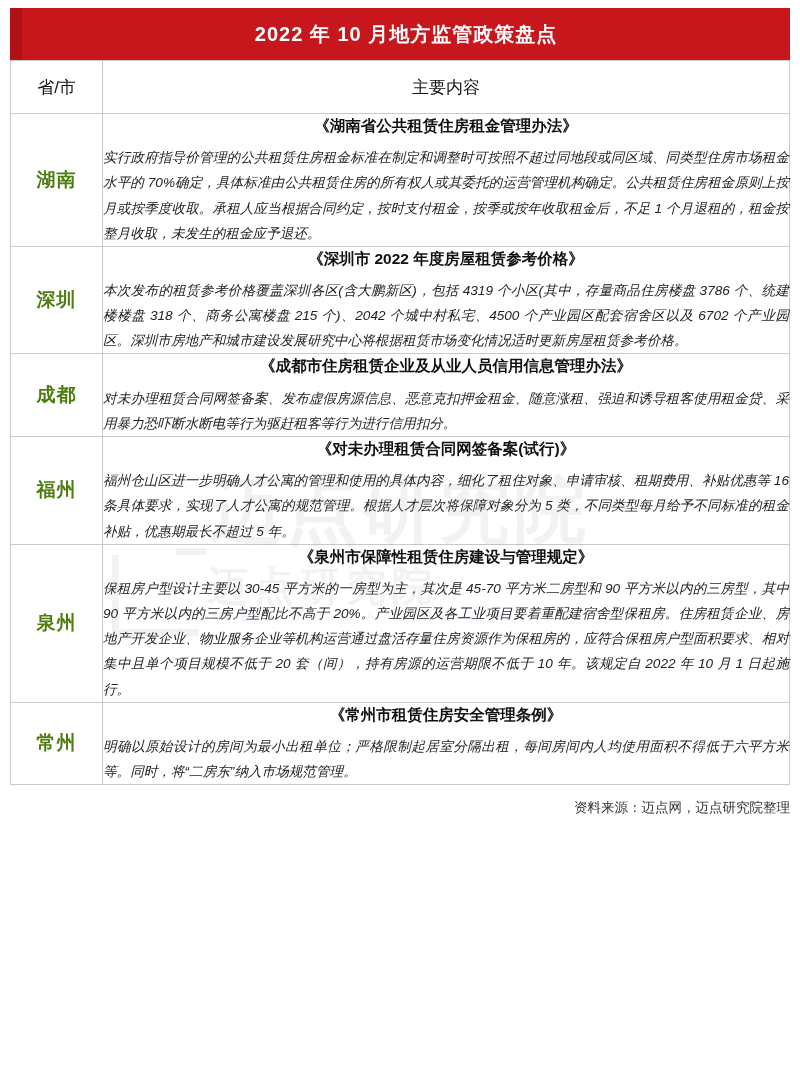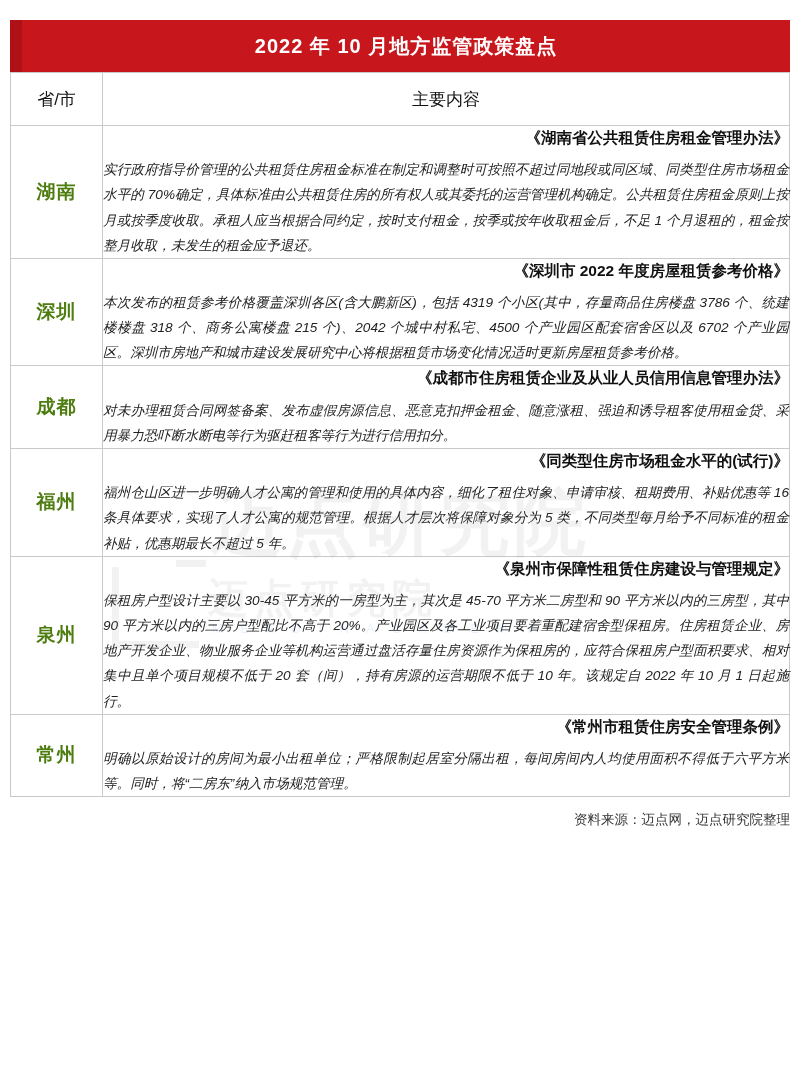--- a/index.html
+++ b/index.html
@@ -20,21 +20,21 @@
     height: 1068px;
     position: relative;
     box-sizing: border-box;
     padding: 0 10px;
   }
   
   .title-row {
     display: flex;
     align-items: stretch;
     height: 52px;
-    margin-top: 20px;
+    margin-top: 8px;
   }
   .title-accent {
     width: 12px;
     background: #b01116;
     flex: 0 0 12px;
   }
   .title-bar {
     flex: 1 1 auto;
     background: #c8161d;
     color: #ffffff;
@@ -68,21 +68,21 @@
     text-align: center;
     color: #4d7c0f;
     font-weight: bold;
     font-size: 19px;
     letter-spacing: 1px;
   }
   .content-cell {
     padding: 12px 14px 14px 14px;
   }
   .doc-title {
-    text-align: right;
+    text-align: center;
     font-weight: bold;
     font-size: 15.5px;
     color: #111;
     margin-bottom: 8px;
     line-height: 1.5;
   }
   .doc-body {
     font-style: italic;
     font-size: 13.6px;
     line-height: 1.85;
@@ -204,21 +204,21 @@
         <td class="prov-cell">成都</td>
         <td class="content-cell">
           <div class="doc-title">《成都市住房租赁企业及从业人员信用信息管理办法》</div>
           <div class="doc-body">对未办理租赁合同网签备案、发布虚假房源信息、恶意克扣押金租金、随意涨租、强迫和诱导租客使用租金贷、采用暴力恐吓断水断电等行为驱赶租客等行为进行信用扣分。</div>
         </td>
       </tr>
 
       <tr>
         <td class="prov-cell">福州</td>
         <td class="content-cell">
-          <div class="doc-title">《同类型住房市场租金水平的(试行)》</div>
+          <div class="doc-title">《对未办理租赁合同网签备案(试行)》</div>
           <div class="doc-body">福州仓山区进一步明确人才公寓的管理和使用的具体内容，细化了租住对象、申请审核、租期费用、补贴优惠等 16 条具体要求，实现了人才公寓的规范管理。根据人才层次将保障对象分为 5 类，不同类型每月给予不同标准的租金补贴，优惠期最长不超过 5 年。</div>
         </td>
       </tr>
 
       <tr>
         <td class="prov-cell">泉州</td>
         <td class="content-cell">
           <div class="doc-title">《泉州市保障性租赁住房建设与管理规定》</div>
           <div class="doc-body">保租房户型设计主要以 30-45 平方米的一房型为主，其次是 45-70 平方米二房型和 90 平方米以内的三房型，其中 90 平方米以内的三房户型配比不高于 20%。产业园区及各工业项目要着重配建宿舍型保租房。住房租赁企业、房地产开发企业、物业服务企业等机构运营通过盘活存量住房资源作为保租房的，应符合保租房户型面积要求、相对集中且单个项目规模不低于 20 套（间），持有房源的运营期限不低于 10 年。该规定自 2022 年 10 月 1 日起施行。</div>
         </td>

